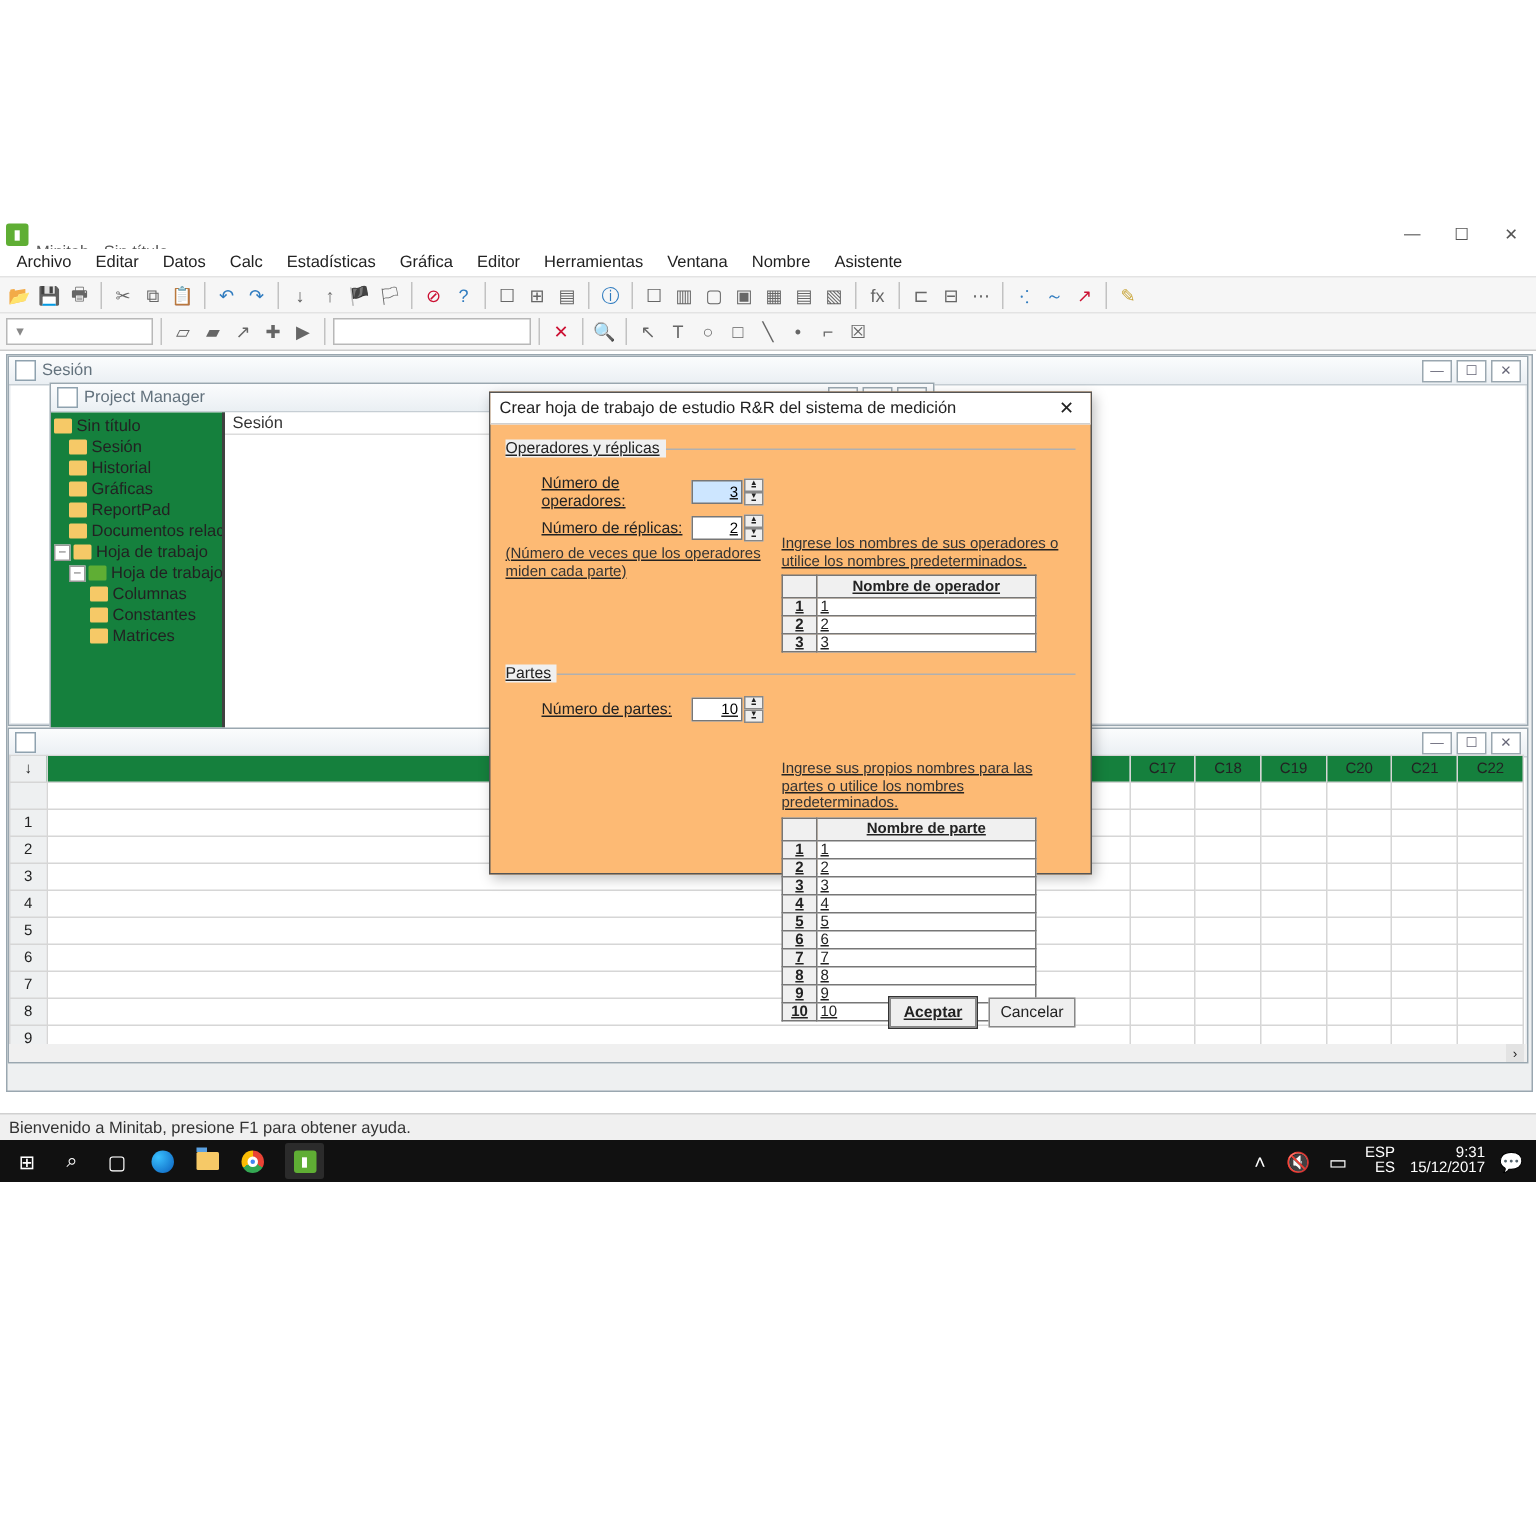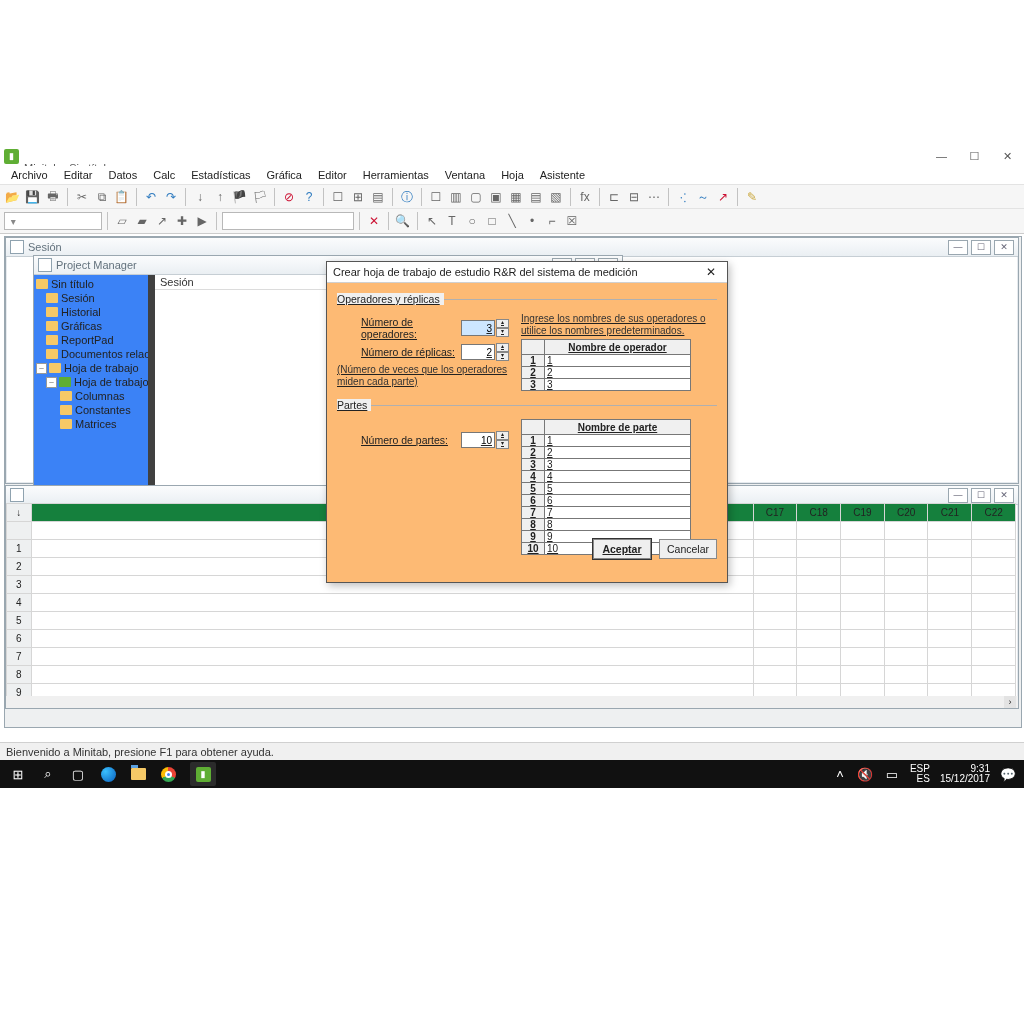--- a/index.html
+++ b/index.html
@@ -32,21 +32,21 @@
   
   .mdi{position:absolute;left:4px;top:236px;width:1016px;height:490px;background:#eef0f1;border:1px solid var(--win-border);}
   .subwin{position:absolute;background:#fff;border:1px solid var(--win-border);box-shadow:0 0 0 1px #e6eaee inset;}
   .subtitle{height:18px;background:linear-gradient(#fbfcfd,#eaeff3);border-bottom:1px solid #c6ced4;display:flex;align-items:center;padding:0 4px;color:#63727d;}
   .subicon{width:12px;height:12px;margin-right:4px;border:1px solid #8fa2af;background:#fff;}
   .subctrls{margin-left:auto;display:flex;gap:3px;}
   .subctrl{width:18px;height:13px;border:1px solid #9aa7b0;background:#fff;display:flex;align-items:center;justify-content:center;font-size:9px;color:#667;}
   .session{left:0;top:0;width:1012px;height:245px;}
   .pm{left:28px;top:18px;width:588px;height:400px;}
   .pmcols{display:flex;height:calc(100% - 18px);}
-  .tree{width:114px;border-right:7px solid #404040;overflow:hidden;background:#3b82f6;font-size:11px;position:relative;}
+  .tree{width:114px;border-right:2px solid #404040;overflow:hidden;background:#15803d;font-size:11px;position:relative;}
   .treeul{margin:0;padding:2px 0 0 2px;list-style:none;}
   .treeul li{display:flex;align-items:center;height:14px;white-space:nowrap;}
   .fold{width:12px;height:10px;background:var(--folder-yellow);border-radius:1px;margin-right:3px;flex:none;}
   .foldg{background:linear-gradient(var(--green),var(--green));}
   .expand{width:9px;height:9px;border:1px solid #999;background:#fff;margin-right:2px;font-size:8px;line-height:7px;text-align:center;color:#555;flex:none;}
   .ind1{padding-left:10px;} .ind2{padding-left:24px;}
   .pmright{flex:1;display:flex;flex-direction:column;}
   .pmhead{height:14px;border-bottom:1px solid #dcdcdc;display:flex;background:#fff;}
   .pmh{border-right:1px solid #dcdcdc;padding:0 5px;display:flex;align-items:center;color:#333;}
   .pmh.c1{width:200px;} .pmh.c2{flex:1;}
@@ -71,21 +71,21 @@
   fieldset{border:none;border-top:1px solid #b0b0b0;margin:4px 0 8px;padding:8px 0 0;text-decoration:underline;}
   fieldset>legend{padding:0 4px 0 0;font-size:10.5px;background:#f0f0f0;}
   .fs-row{display:flex;gap:12px;}
   .fs-left{width:172px;}
   .fs-right{flex:1;}
   .frow{display:flex;align-items:center;margin:3px 0;}
   .flbl{flex:1;padding-left:24px;}
   .spin{width:28px;height:14px;border:1px solid #777;background:#fff;text-align:right;padding:0 2px;font-size:10px;}
   .spinbtns{display:flex;flex-direction:column;margin-left:1px;}
   .spinbtn{width:11px;height:7px;border:1px solid #888;background:#efefef;font-size:6px;line-height:5px;text-align:center;}
-  .hint{font-size:10px;color:#333;margin-bottom:3px;line-height:1.15;}
+  .hint{font-size:10px;color:#333;margin-bottom:3px;line-height:1.15;margin-top:44px;}
   table.mini{border-collapse:collapse;width:170px;}
   table.mini th{border:1px solid #777;background:#f0f0f0;height:12px;font-size:10px;font-weight:bold;}
   table.mini td{border:1px solid #777;height:11px;font-size:10px;padding:0 2px;}
   table.mini td.rh{width:18px;background:#f0f0f0;text-align:center;font-weight:bold;}
   table.mini td.val{background:#fff;}
   .dlgbtns{position:absolute;right:10px;bottom:8px;display:flex;gap:8px;}
   .dlgbtn{width:56px;height:18px;border:1px solid #888;background:#efefef;display:flex;align-items:center;justify-content:center;font-size:10.5px;}
   .dlgbtn.def{box-shadow:0 0 0 1px #333;font-weight:bold;}
   .dlgbtn u{text-decoration:underline;}
   
@@ -119,21 +119,21 @@
 <div class="menubar">
   <span class="mitem">Archivo</span>
   <span class="mitem">Editar</span>
   <span class="mitem">Datos</span>
   <span class="mitem">Calc</span>
   <span class="mitem">Estadísticas</span>
   <span class="mitem">Gráfica</span>
   <span class="mitem">Editor</span>
   <span class="mitem">Herramientas</span>
   <span class="mitem">Ventana</span>
-  <span class="mitem">Hoja</span>
+  <span class="mitem">Nombre</span>
   <span class="mitem">Asistente</span>
 </div>
 
 <div class="toolrow r1">
   <span class="tbtn" style="color:#c9a63a">📂</span>
   <span class="tbtn" style="color:#3a6fb0">💾</span>
   <span class="tbtn">🖶</span>
   <span class="tsep"></span>
   <span class="tbtn">✂</span>
   <span class="tbtn">⧉</span>
@@ -473,30 +473,31 @@
                 </tr>
           </tbody>
             </table>
         </div>
       </div>
     </fieldset>
     <fieldset>
       <legend>Partes</legend>
       <div class="fs-row">
         <div class="fs-left">
-          <div class="frow" style="margin-top:12px">
+          <div class="frow" style="margin-top:1px">
             <span class="flbl">Número de partes:</span>
             <input class="spin" value="10" style="">
             <span class="spinbtns">
                 <span class="spinbtn">▴</span>
                 <span class="spinbtn">▾</span>
               </span>
           </div>
         </div>
         <div class="fs-right">
+          <div class="hint">Ingrese sus propios nombres para las partes o utilice los nombres predeterminados.</div>
           <table class="mini">
             <tbody>
                 <tr>
                   <th style="width:18px"></th>
                   <th>Nombre de parte</th>
                 </tr>
             <tr>
                   <td class="rh">1</td>
                   <td class="val">1</td>
                 </tr>

